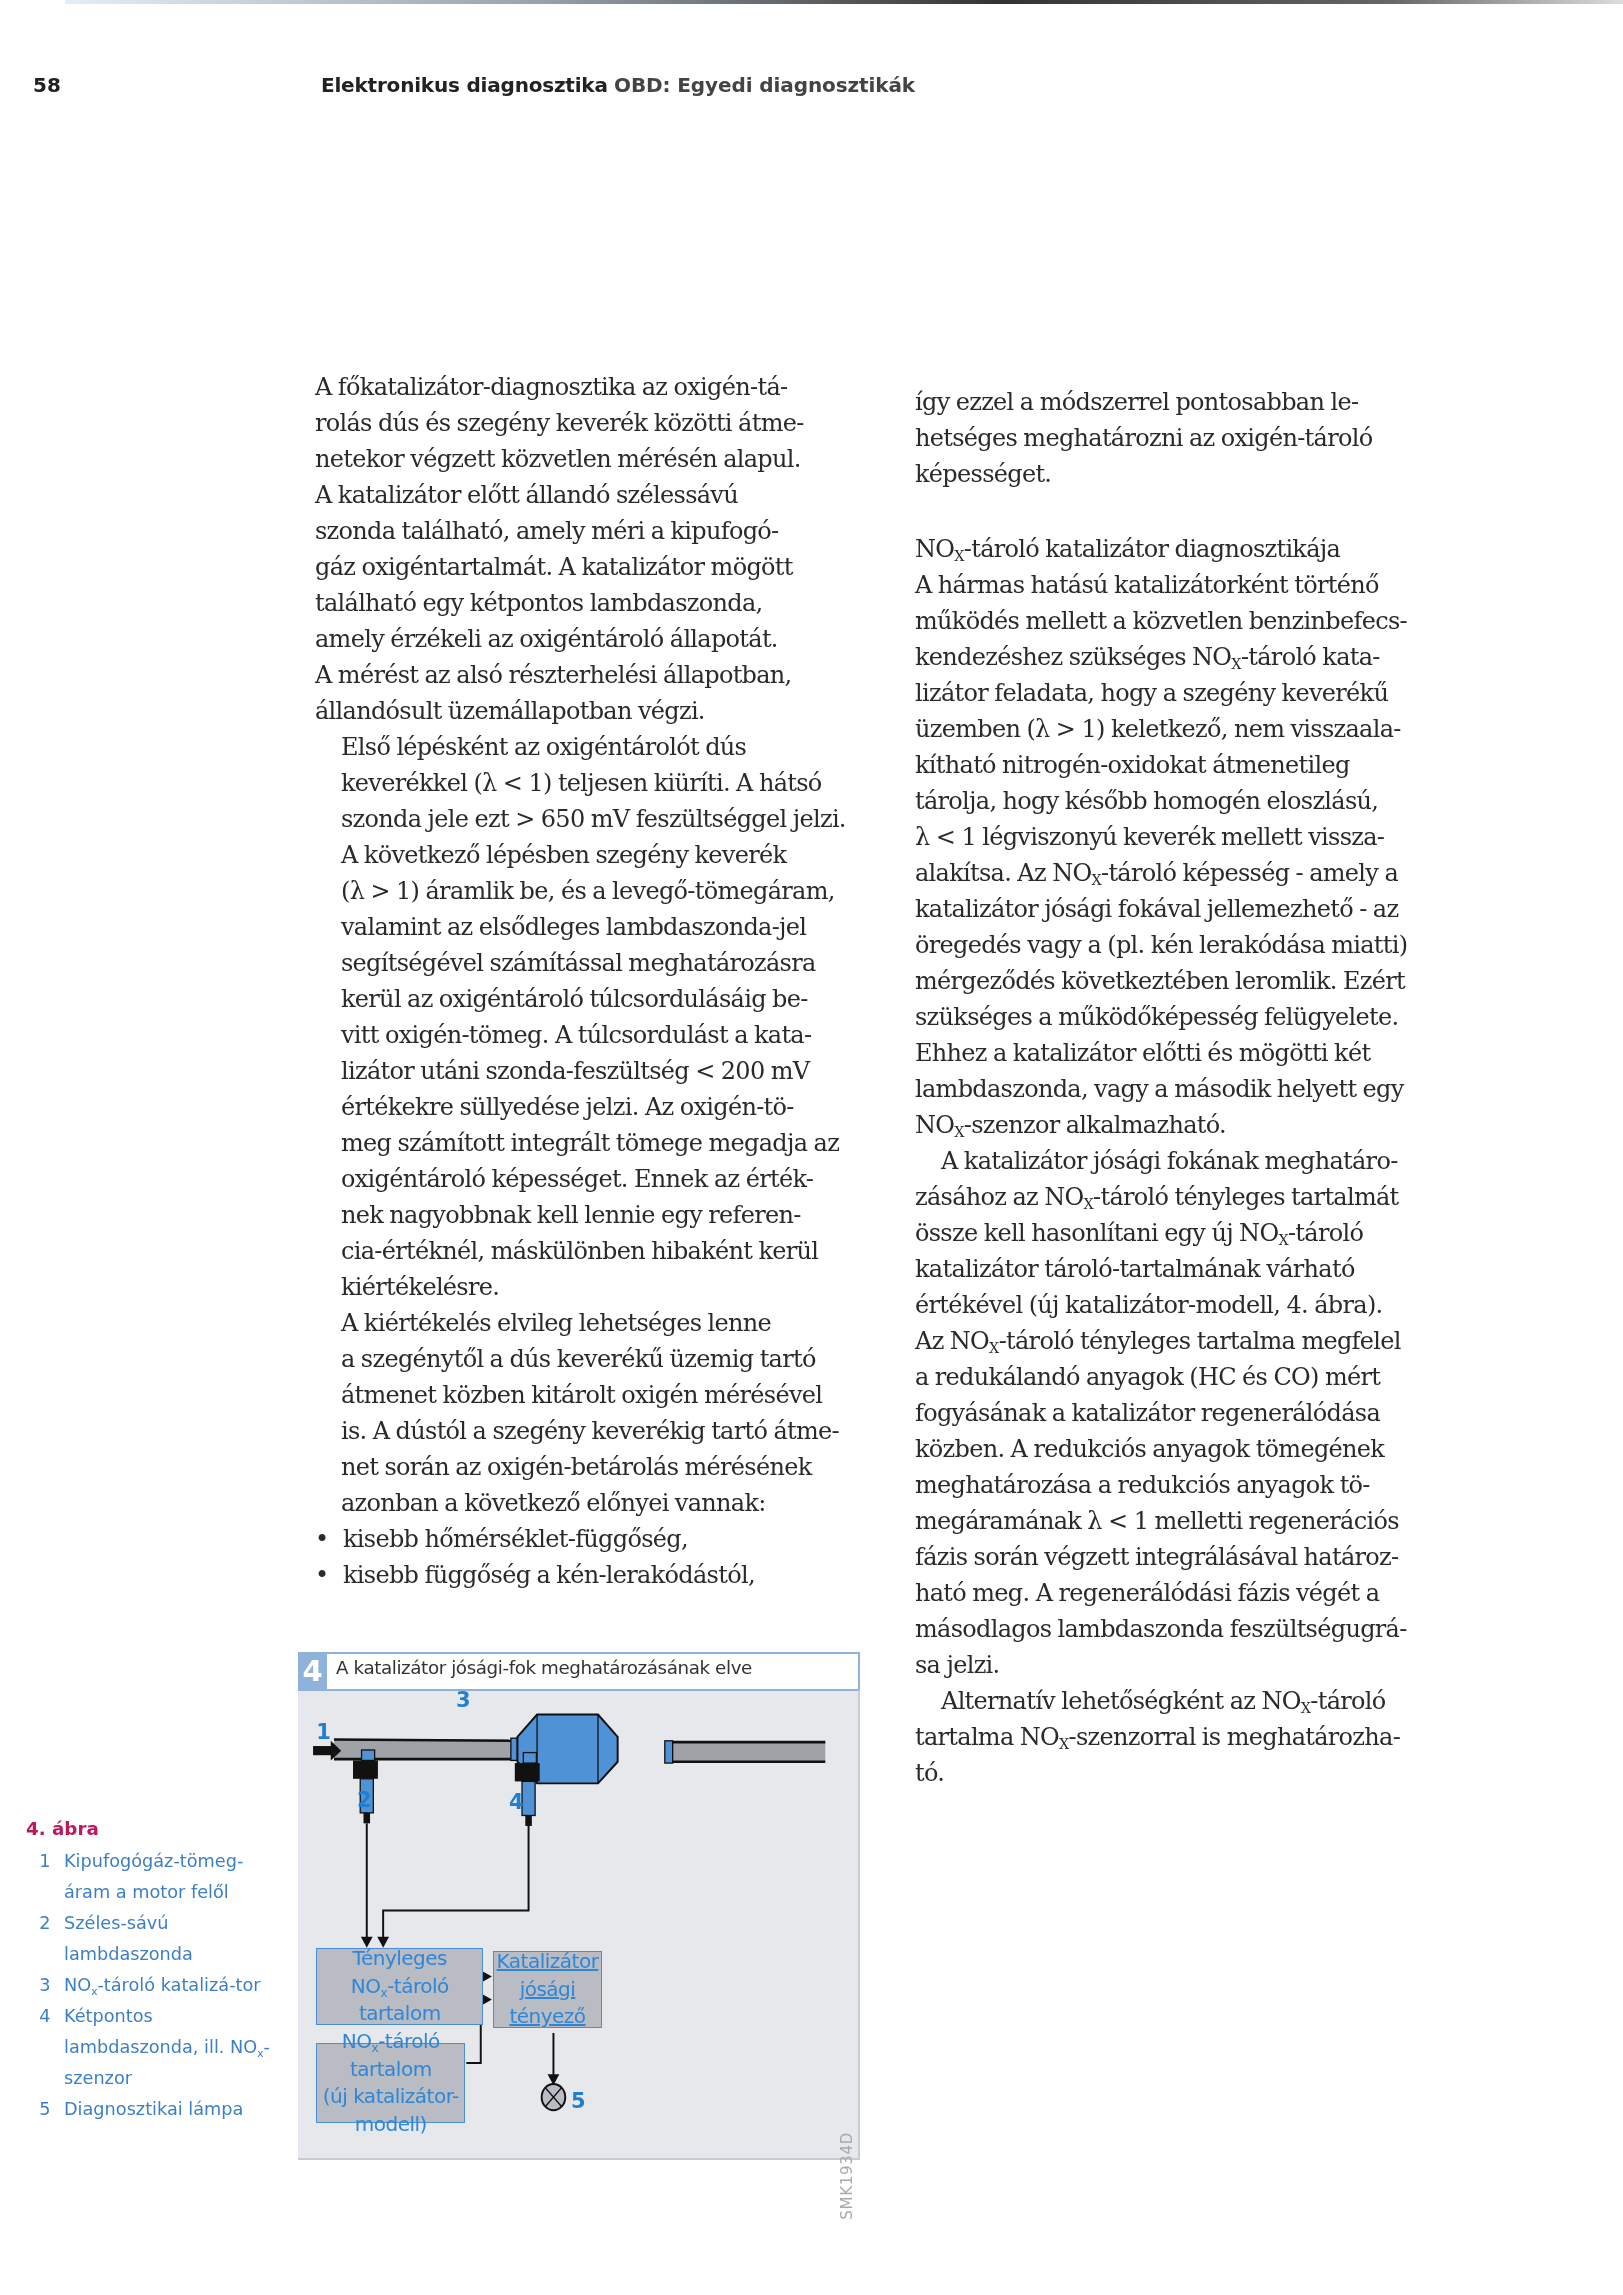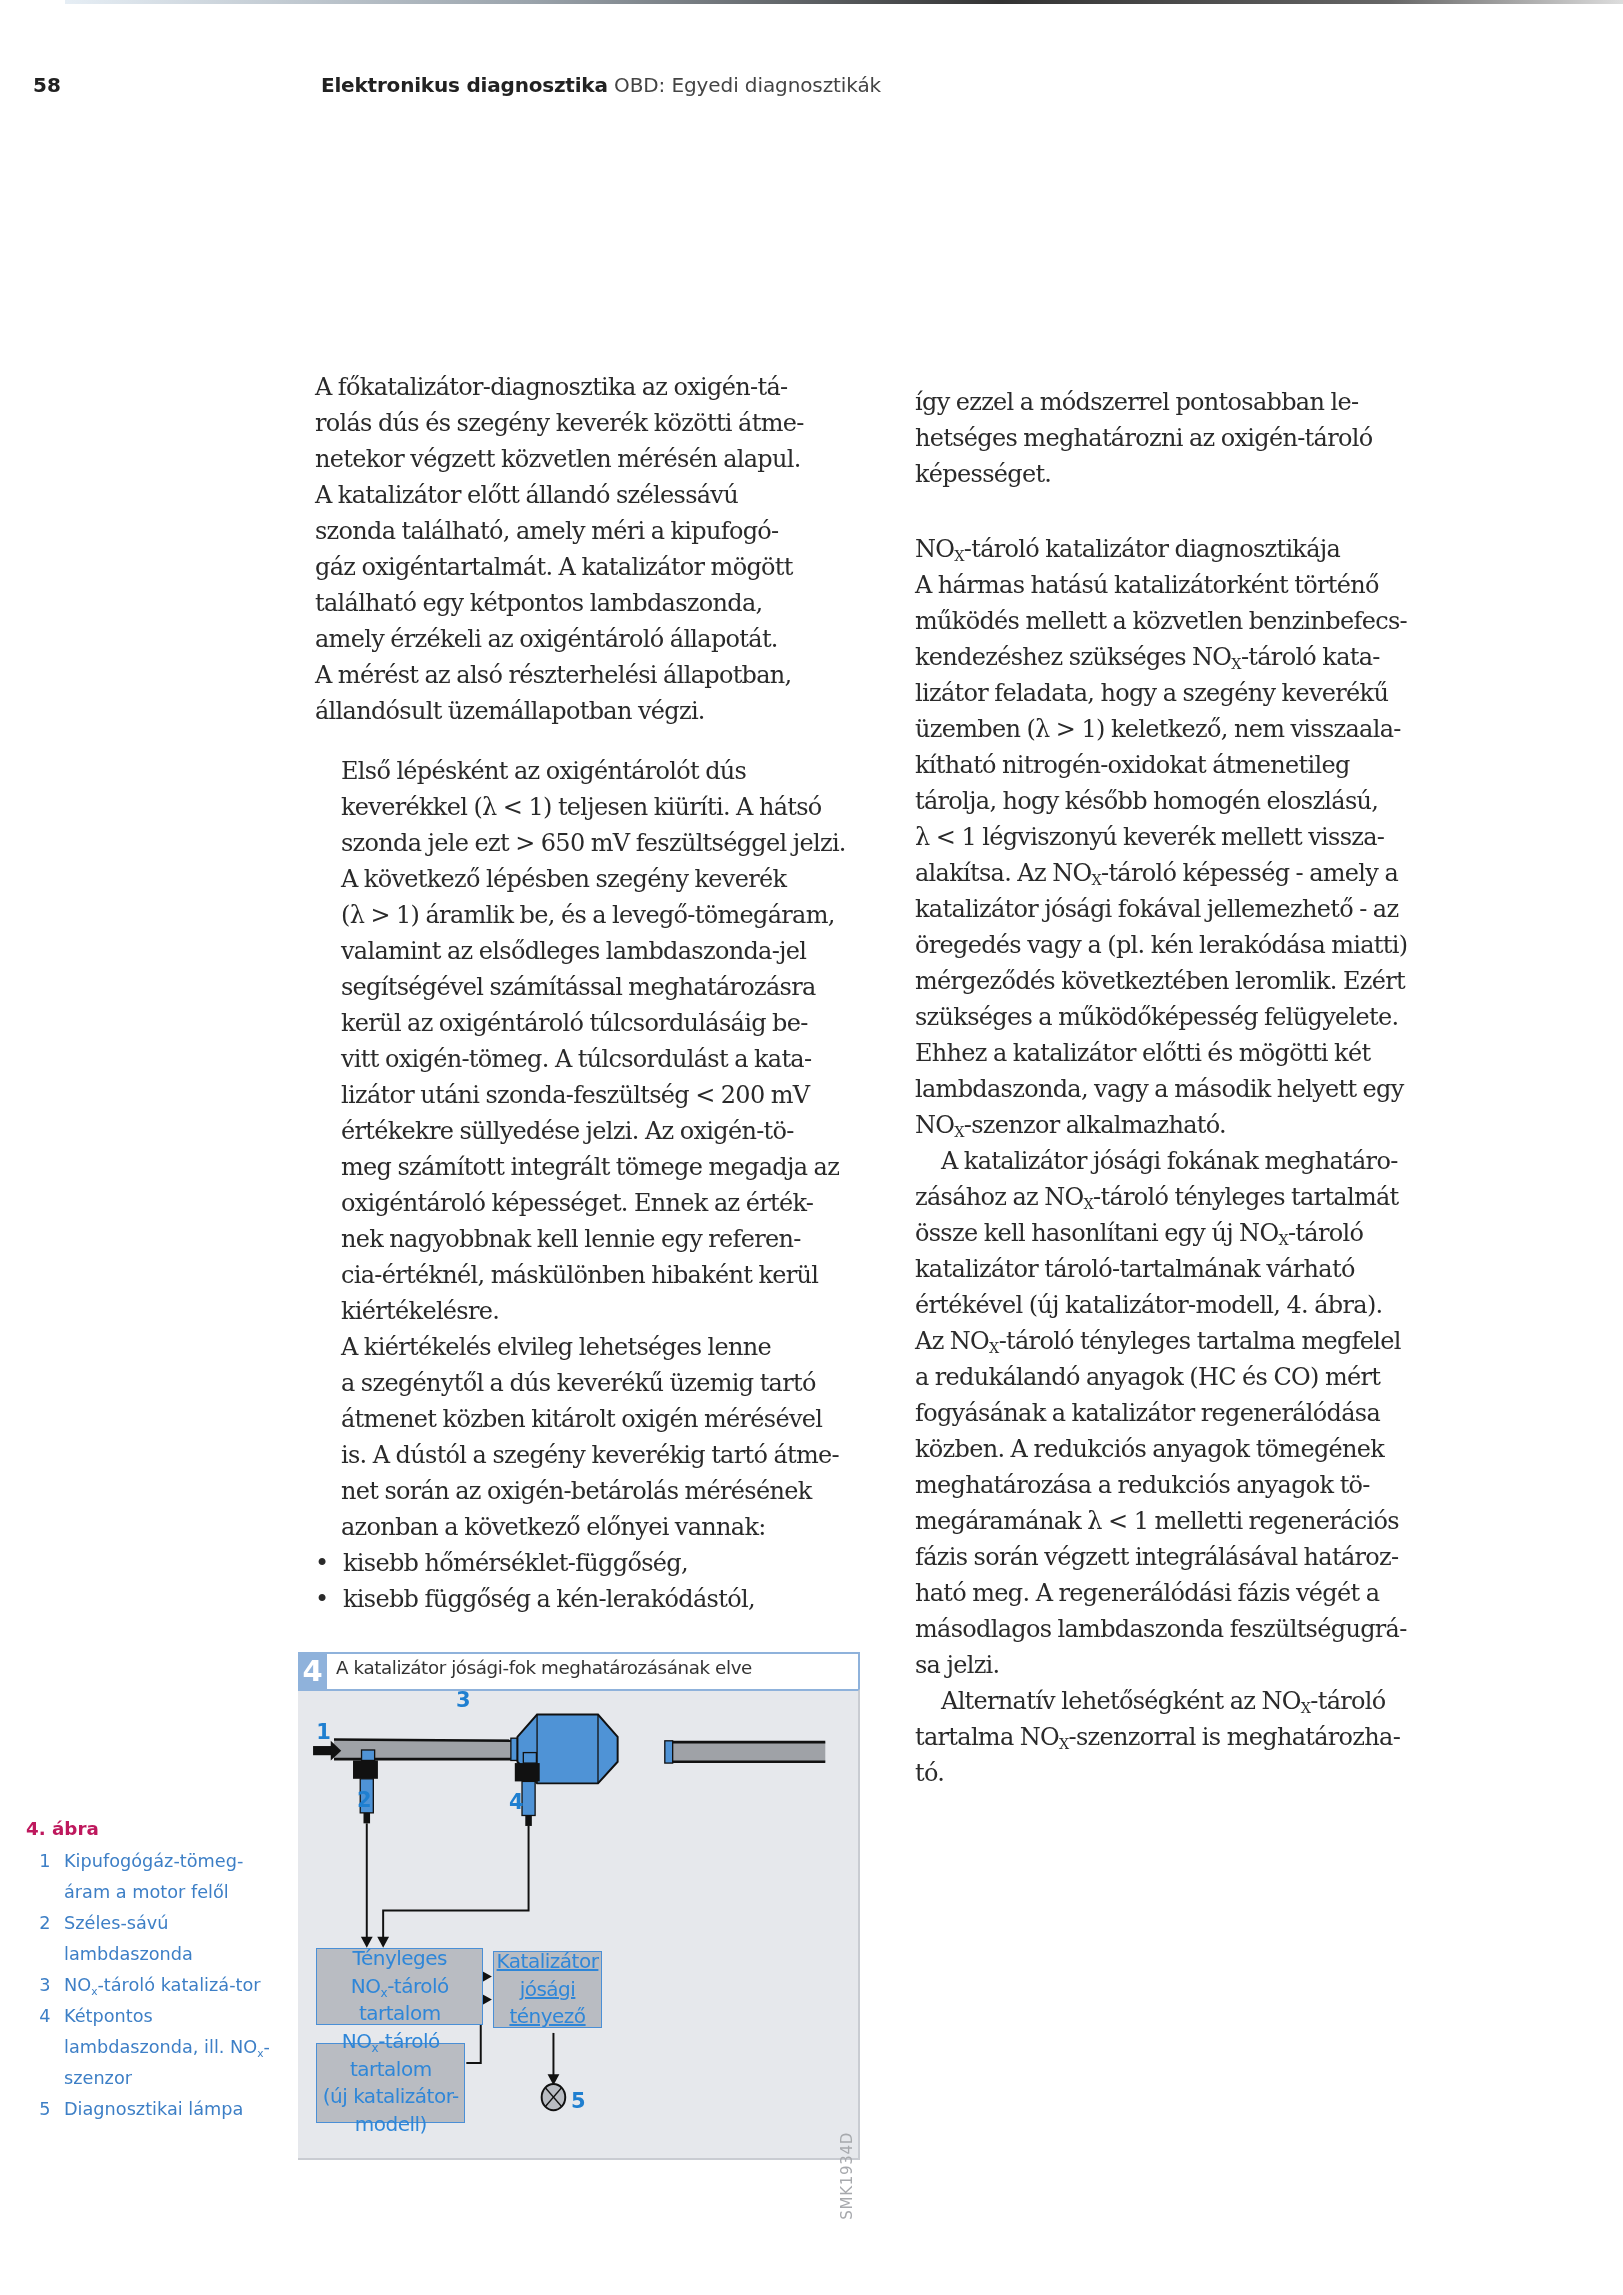--- a/index.html
+++ b/index.html
@@ -8,21 +8,21 @@
     background: #ffffff; color: #2b2b2b;
   }
   .topedge {
     position: absolute; left: 65px; top: 0; width: 1558px; height: 3.9px;
     background: linear-gradient(90deg, #e6eef5 0%, #9aa3ab 30%, #333 60%, #666 85%, #ddd 100%);
   }
   .header { position: absolute; top: 73px; left: 0; width: 1623px; height: 39px;
     font-family: "DejaVu Sans", sans-serif; font-size: 20px; }
   .page-no { position: absolute; left: 33px; top: 0; font-weight: bold; color: #222; }
   .chapter { position: absolute; left: 321px; top: 0; font-weight: bold; color: #222; letter-spacing: -0.2px; }
-  .section { position: absolute; left: 614px; top: 0; color: #444; font-weight: normal; letter-spacing: -0.1px; }
+  .section { position: absolute; left: 614px; top: 0; color: #444; font-weight: bold; letter-spacing: -0.1px; }
 
   .col {
     position: absolute; font-family: "DejaVu Serif", serif;
     font-size: 24px; line-height: 36px; color: #2a2a2a;
     letter-spacing: -0.7px; word-spacing: -0.7px;
   }
   .col p { margin: 0; }
   .col p.indent { text-indent: 26px; }
   .col .line { display: block; white-space: nowrap; }
   .col-left { left: 315px; top: 369px; width: 569px; }
@@ -99,21 +99,21 @@
       <span class="line">netekor végzett közvetlen mérésén alapul.</span>
       <span class="line">A katalizátor előtt állandó szélessávú</span>
       <span class="line">szonda található, amely méri a kipufogó-</span>
       <span class="line">gáz oxigéntartalmát. A katalizátor mögött</span>
       <span class="line">található egy kétpontos lambdaszonda,</span>
       <span class="line">amely érzékeli az oxigéntároló állapotát.</span>
       <span class="line">A mérést az alsó részterhelési állapotban,</span>
       <span class="line">állandósult üzemállapotban végzi.</span>
     </p>
     <p class="indent">
-      <span class="line" style="text-indent: 26px; margin-top: 24px;">Első lépésként az oxigéntárolót dús</span>
+      <span class="line" style="text-indent: 26px;">Első lépésként az oxigéntárolót dús</span>
       <span class="line">keverékkel (λ &lt; 1) teljesen kiüríti. A hátsó</span>
       <span class="line">szonda jele ezt &gt; 650 mV feszültséggel jelzi.</span>
       <span class="line">A következő lépésben szegény keverék</span>
       <span class="line">(λ &gt; 1) áramlik be, és a levegő-tömegáram,</span>
       <span class="line">valamint az elsődleges lambdaszonda-jel</span>
       <span class="line">segítségével számítással meghatározásra</span>
       <span class="line">kerül az oxigéntároló túlcsordulásáig be-</span>
       <span class="line">vitt oxigén-tömeg.  A túlcsordulást a kata-</span>
       <span class="line">lizátor utáni szonda-feszültség &lt; 200 mV</span>
       <span class="line">értékekre süllyedése jelzi. Az oxigén-tö-</span>

